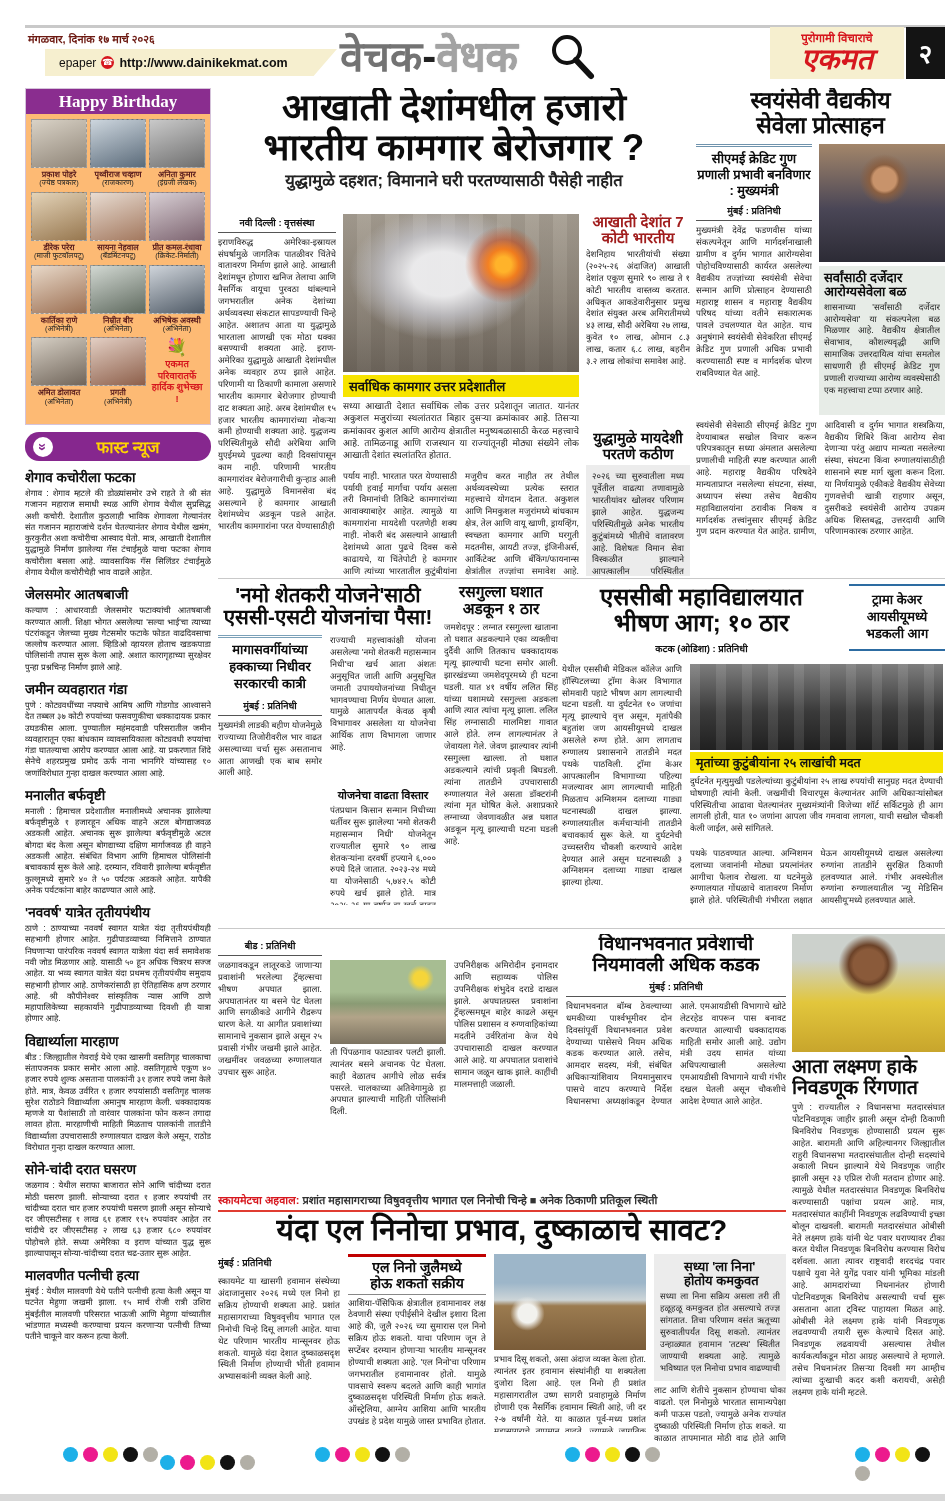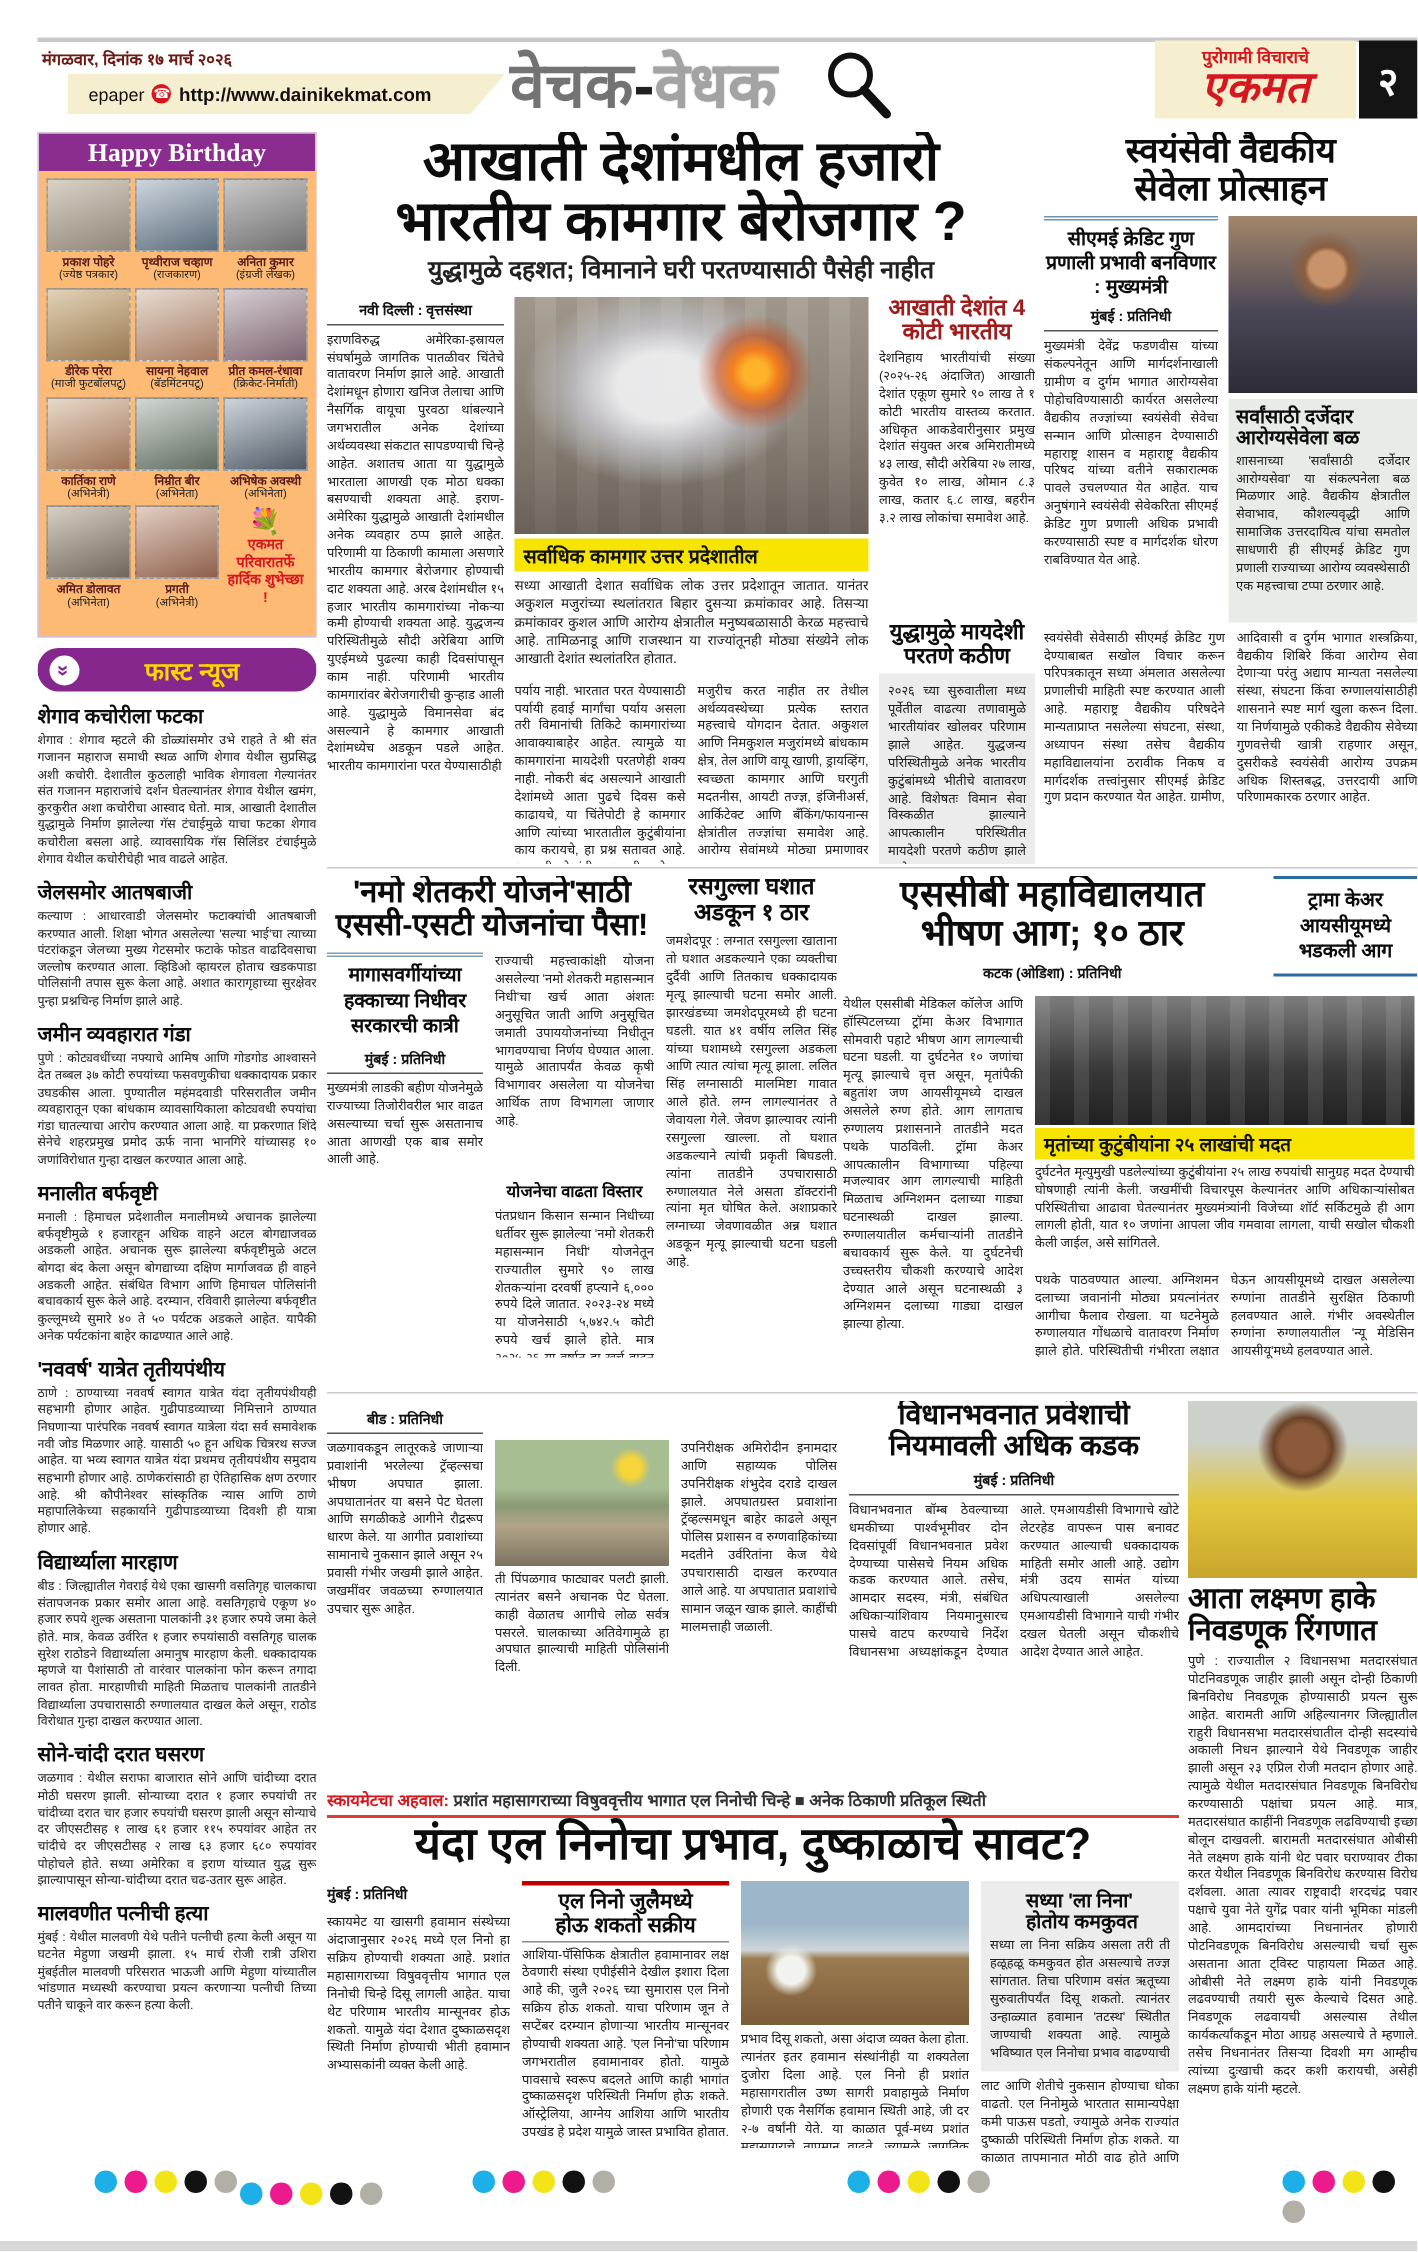--- a/index.html
+++ b/index.html
@@ -181,34 +181,34 @@
       <div class="fn-body">मुंबई : येथील मालवणी येथे पतीने पत्नीची हत्या केली असून या घटनेत मेहुणा जखमी झाला. १५ मार्च रोजी रात्री उशिरा मुंबईतील मालवणी परिसरात भाऊजी आणि मेहुणा यांच्यातील भांडणात मध्यस्थी करण्याचा प्रयत्न करणाऱ्या पत्नीची तिच्या पतीने चाकूने वार करून हत्या केली.</div>
     </div>
 </div>
 
 <div class="abs" style="left:218px; top:88px; width:472px; height:488px; overflow:hidden;">
   <div class="hl" style="font-size:37px;">
     <div>आखाती देशांमधील हजारो</div>
     <div>भारतीय कामगार बेरोजगार ?</div>
   </div>
   <div class="hl" style="font-size:16.5px; margin-top:4px; color:#222;">युद्धामुळे दहशत; विमानाने घरी परतण्यासाठी पैसेही नाहीत</div>
-  <div style="display:grid; grid-template-columns:118px 236px 104px; gap:7px; margin-top:8px;">
+  <div style="display:grid; grid-template-columns:118px 236px 104px; gap:7px; margin-top:24px;">
     <div>
       <div class="byline">नवी दिल्ली : वृत्तसंस्था</div>
       <div class="body-txt" style="height:360px; overflow:hidden;">इराणविरुद्ध अमेरिका-इस्रायल संघर्षामुळे जागतिक पातळीवर चिंतेचे वातावरण निर्माण झाले आहे. आखाती देशांमधून होणारा खनिज तेलाचा आणि नैसर्गिक वायूचा पुरवठा थांबल्याने जगभरातील अनेक देशांच्या अर्थव्यवस्था संकटात सापडण्याची चिन्हे आहेत. अशातच आता या युद्धामुळे भारताला आणखी एक मोठा धक्का बसण्याची शक्यता आहे. इराण-अमेरिका युद्धामुळे आखाती देशांमधील अनेक व्यवहार ठप्प झाले आहेत. परिणामी या ठिकाणी कामाला असणारे भारतीय कामगार बेरोजगार होण्याची दाट शक्यता आहे. अरब देशांमधील १५ हजार भारतीय कामगारांच्या नोकऱ्या कमी होण्याची शक्यता आहे. युद्धजन्य परिस्थितीमुळे सौदी अरेबिया आणि युएईमध्ये पुढल्या काही दिवसांपासून काम नाही. परिणामी भारतीय कामगारांवर बेरोजगारीची कुऱ्हाड आली आहे. युद्धामुळे विमानसेवा बंद असल्याने हे कामगार आखाती देशांमध्येच अडकून पडले आहेत. भारतीय कामगारांना परत येण्यासाठीही</div>
     </div>
     <div>
       <div class="photo photo-city" style="height:158px;"></div>
       <div class="yellow-cap" style="margin-top:3px;">सर्वाधिक कामगार उत्तर प्रदेशातील</div>
       <div class="body-txt" style="font-size:9px; margin-top:3px; height:66px; overflow:hidden;">सध्या आखाती देशात सर्वाधिक लोक उत्तर प्रदेशातून जातात. यानंतर अकुशल मजुरांच्या स्थलांतरात बिहार दुसऱ्या क्रमांकावर आहे. तिसऱ्या क्रमांकावर कुशल आणि आरोग्य क्षेत्रातील मनुष्यबळासाठी केरळ महत्त्वाचे आहे. तामिळनाडू आणि राजस्थान या राज्यांतूनही मोठ्या संख्येने लोक आखाती देशांत स्थलांतरित होतात.</div>
       <div class="body-txt cols2" style="margin-top:5px; height:138px; overflow:hidden;">पर्याय नाही. भारतात परत येण्यासाठी पर्यायी हवाई मार्गांचा पर्याय असला तरी विमानांची तिकिटे कामगारांच्या आवाक्याबाहेर आहेत. त्यामुळे या कामगारांना मायदेशी परतणेही शक्य नाही. नोकरी बंद असल्याने आखाती देशांमध्ये आता पुढचे दिवस कसे काढायचे, या चिंतेपोटी हे कामगार आणि त्यांच्या भारतातील कुटुंबीयांना काय करायचे, हा प्रश्न सतावत आहे. आखाती देशांतील भारतीय केवळ मजुरीच करत नाहीत तर तेथील अर्थव्यवस्थेच्या प्रत्येक स्तरात महत्त्वाचे योगदान देतात. अकुशल आणि निमकुशल मजुरांमध्ये बांधकाम क्षेत्र, तेल आणि वायू खाणी, ड्रायव्हिंग, स्वच्छता कामगार आणि घरगुती मदतनीस, आयटी तज्ज्ञ, इंजिनीअर्स, आर्किटेक्ट आणि बँकिंग/फायनान्स क्षेत्रांतील तज्ज्ञांचा समावेश आहे. आरोग्य सेवांमध्ये मोठ्या प्रमाणावर भारतीय नर्स, डॉक्टर्स आणि लॅब टेक्निशियन तिथे कार्यरत आहेत.</div>
     </div>
     <div>
       <div class="hl" style="font-size:15px; color:#a11d1d; margin-bottom:3px;">
-        <span>आखाती देशांत 4 कोटी भारतीय</span>
+        <span>आखाती देशांत 7 कोटी भारतीय</span>
       </div>
       <div class="body-txt" style="height:178px; overflow:hidden;">देशनिहाय भारतीयांची संख्या (२०२५-२६ अंदाजित) आखाती देशांत एकूण सुमारे ९० लाख ते १ कोटी भारतीय वास्तव्य करतात. अधिकृत आकडेवारीनुसार प्रमुख देशांत संयुक्त अरब अमिरातीमध्ये ४३ लाख, सौदी अरेबिया २७ लाख, कुवेत १० लाख, ओमान ८.३ लाख, कतार ६.८ लाख, बहरीन ३.२ लाख लोकांचा समावेश आहे.</div>
       <div class="hl" style="font-size:14.5px; margin:4px 0 3px;">युद्धामुळे मायदेशी परतणे कठीण</div>
       <div class="gray-box body-txt" style="height:138px; overflow:hidden;">२०२६ च्या सुरुवातीला मध्य पूर्वेतील वाढत्या तणावामुळे भारतीयांवर खोलवर परिणाम झाले आहेत. युद्धजन्य परिस्थितीमुळे अनेक भारतीय कुटुंबांमध्ये भीतीचे वातावरण आहे. विशेषतः विमान सेवा विस्कळीत झाल्याने आपत्कालीन परिस्थितीत मायदेशी परतणे कठीण झाले आहे.</div>
     </div>
   </div>
 </div>
 
 <div class="abs" style="left:696px; top:88px; width:249px; height:488px; overflow:hidden;">
   <div class="hl" style="font-size:23px;">

